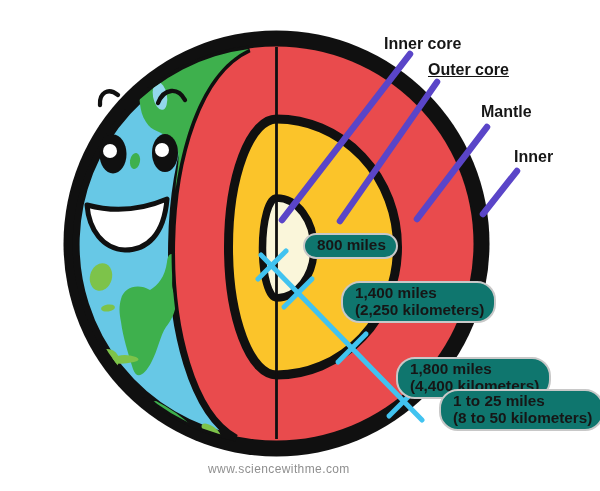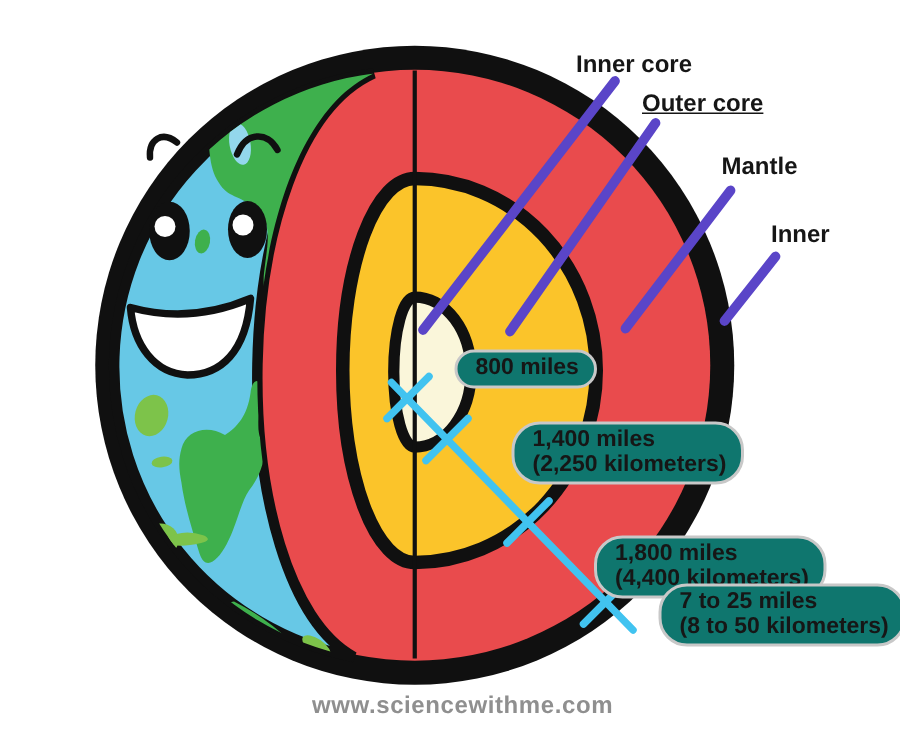--- a/index.html
+++ b/index.html
@@ -3,21 +3,21 @@
 <meta charset="utf-8">
 <style>
   html,body{margin:0;padding:0;background:#ffffff;}
   body{width:600px;height:491px;position:relative;font-family:"Liberation Sans",sans-serif;overflow:hidden;}
   .stage{position:absolute;left:4px;top:0;width:600px;height:445px;}
   svg{position:absolute;left:0;top:0;z-index:1;}
   .layer-label{position:absolute;z-index:3;font-weight:bold;font-size:16px;color:#161616;white-space:nowrap;}
   .bubble{position:absolute;z-index:3;background:#0f766e;border:2px solid #c8c8c8;border-radius:19px;
           padding:2px 10px 3px 12px;font-weight:bold;font-size:15.3px;line-height:16.5px;color:#161616;white-space:nowrap;}
   .bubble .bline{display:block;}
-  .site{position:absolute;z-index:3;font-size:16px;color:#8f8f8f;letter-spacing:0.4px;white-space:nowrap;font-weight:bold;}
+  .site{position:absolute;z-index:3;font-size:12px;color:#8f8f8f;letter-spacing:0.4px;white-space:nowrap;}
 </style>
 </head>
 <body>
 
 <div class="stage">
 
 <svg width="600" height="491" viewBox="0 0 600 491">
 
   <defs>
     <clipPath id="crescentClip">
@@ -87,19 +87,19 @@
   </div>
   <div class="bubble" style="left:337px;top:281px;">
     <span class="bline">1,400 miles</span>
     <span class="bline">(2,250 kilometers)</span>
   </div>
   <div class="bubble" style="left:392px;top:333px;margin-top:24px;">
     <span class="bline">1,800 miles</span>
     <span class="bline">(4,400 kilometers)</span>
   </div>
   <div class="bubble" style="left:435px;top:389px;">
-    <span class="bline">7 to 25 miles</span>
+    <span class="bline">1 to 25 miles</span>
     <span class="bline">(8 to 50 kilometers)</span>
   </div>
 
   <div class="site" style="left:204px;top:462px;">www.sciencewithme.com</div>
 
 </div>
 
 </body></html>

